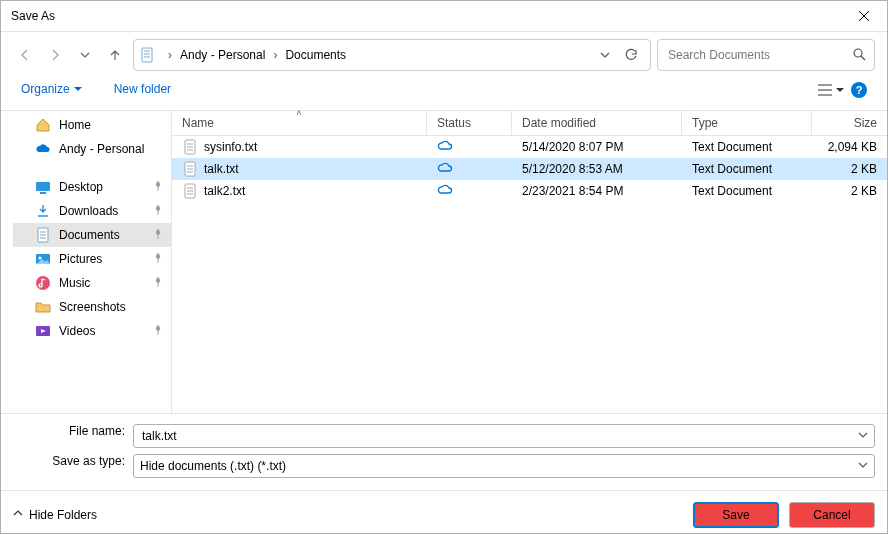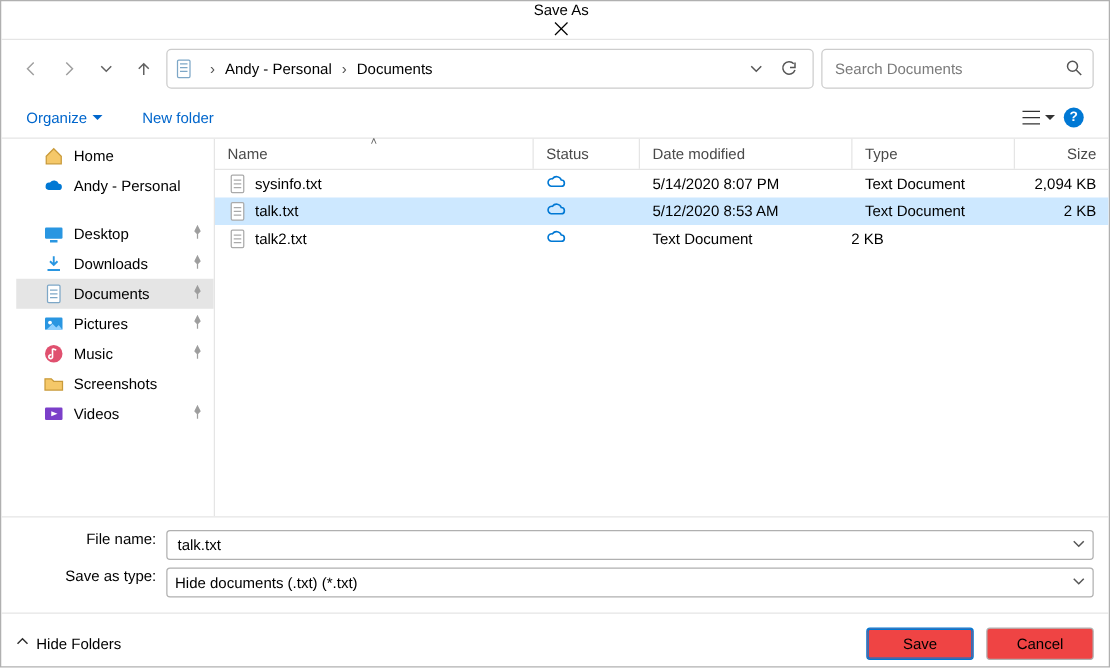--- a/index.html
+++ b/index.html
@@ -1,40 +1,40 @@
 <!DOCTYPE html>
 <html><head>
 <meta charset="utf-8">
 <style>
   html, body { margin:0; padding:0; font-family: "Segoe UI", Arial, sans-serif; font-size:12px; color:#000; }
   body { width:888px; height:534px; background:#fff; border:1px solid #b0b0b0; box-sizing:border-box; overflow:hidden; }
 
   
-  .titlebar { height:30px; display:flex; align-items:center; padding:0 0 0 10px; border-bottom:1px solid #e5e5e5;flex-direction:column; }
+  .titlebar { height:30px; display:flex; align-items:center; padding:0 0 0 10px; border-bottom:1px solid #e5e5e5; }
   .titlebar .title { flex:1; }
   .titlebar .close { width:46px; height:30px; display:flex; align-items:center; justify-content:center; cursor:pointer; }
   .titlebar .close svg { stroke:#000; }
 
   
   .navbar { height:46px; display:flex; align-items:center; padding:0 12px; gap:6px; }
   .nav-arrow { width:24px; height:24px; display:flex; align-items:center; justify-content:center; color:#616161; cursor:pointer; }
   .nav-arrow.disabled { color:#a0a0a0; }
   .addressbox { flex:1; height:30px; border:1px solid #ccc; border-radius:4px; display:flex; align-items:center; padding:0 6px; }
   .addressbox .doc-icon { width:16px; height:16px; margin-right:6px; }
   .addressbox .seg { padding:0 2px; white-space:nowrap; cursor:pointer; }
   .addressbox .chev { padding:0 6px; color:#555; }
   .addressbox .spacer { flex:1; }
   .addressbox .drop, .addressbox .refresh { width:26px; display:flex; justify-content:center; color:#555; cursor:pointer; }
   .searchbox { width:200px; height:30px; border:1px solid #ccc; border-radius:4px; display:flex; align-items:center; padding:0 8px; }
   .searchbox input { border:none; outline:none; flex:1; font-size:12px; background:transparent; color:#000; }
   .searchbox input::placeholder { color:#7a7a7a; }
   .searchbox .mag { color:#555; }
 
   
-  .toolbar { height:32px; display:flex; align-items:center; padding:0 14px; border-bottom:1px solid #e5e5e5; }
+  .toolbar { height:32px; display:flex; align-items:flex-start; padding:0 14px; border-bottom:1px solid #e5e5e5; }
   .toolbar .tb-btn { display:flex; align-items:center; gap:4px; padding:4px 6px; color:#0066cc; cursor:pointer; border-radius:3px; }
   .toolbar .spacer { flex:1; }
   .toolbar .view-btn, .toolbar .help-btn { width:28px; height:24px; display:flex; align-items:center; justify-content:center; cursor:pointer; }
   .help-circle { width:16px; height:16px; border-radius:50%; background:#0078d4; color:#fff; font-size:11px; font-weight:bold; display:flex; align-items:center; justify-content:center; }
 
   
   .main { display:flex; height:302px; }
   .sidebar { width:165px; border-right:1px solid #e5e5e5; overflow:hidden; padding-top:2px;padding-left:12px; }
   .side-item { height:24px; display:flex; align-items:center; padding:0 8px 0 22px; gap:8px; cursor:pointer; }
   .side-item.selected { background:#e5e5e5; }
@@ -359,20 +359,21 @@
                 <line x1="5" y1="8" x2="11" y2="8" stroke="#aaa"></line>
                 <line x1="5" y1="11" x2="11" y2="11" stroke="#aaa"></line>
               </svg></span>
             <span>talk2.txt</span>
           </div>
           <div class="c status">
             <span class="cloud-ico"><svg width="16" height="12">
                 <path d="M4 9 A3 3 0 0 1 5 3 A4 4 0 0 1 12 4 A2.5 2.5 0 0 1 12 9 Z" fill="none" stroke="#0078d4" stroke-width="1.3"></path>
               </svg></span>
           </div>
+          <div class="c date">2/23/2021 8:54 PM</div>
           <div class="c type">Text Document</div>
           <div class="c size">2 KB</div>
         </div>
       </div>
   </div>
 </div>
 
 <div class="fields">
   <div class="field-row">
     <label>File name:</label>

